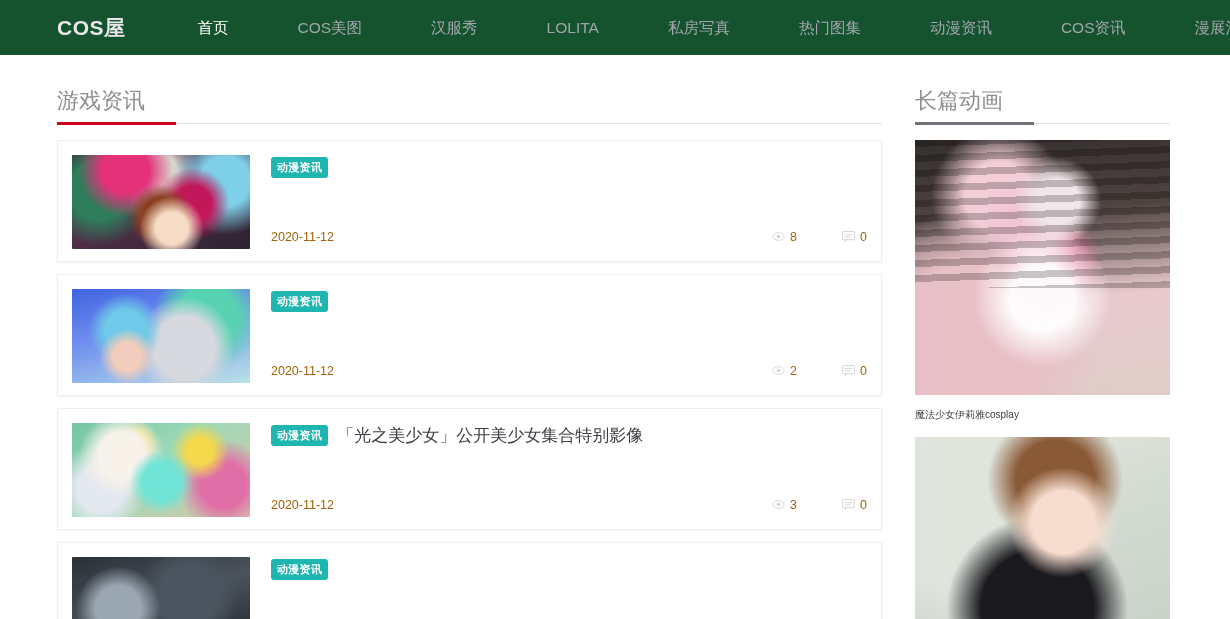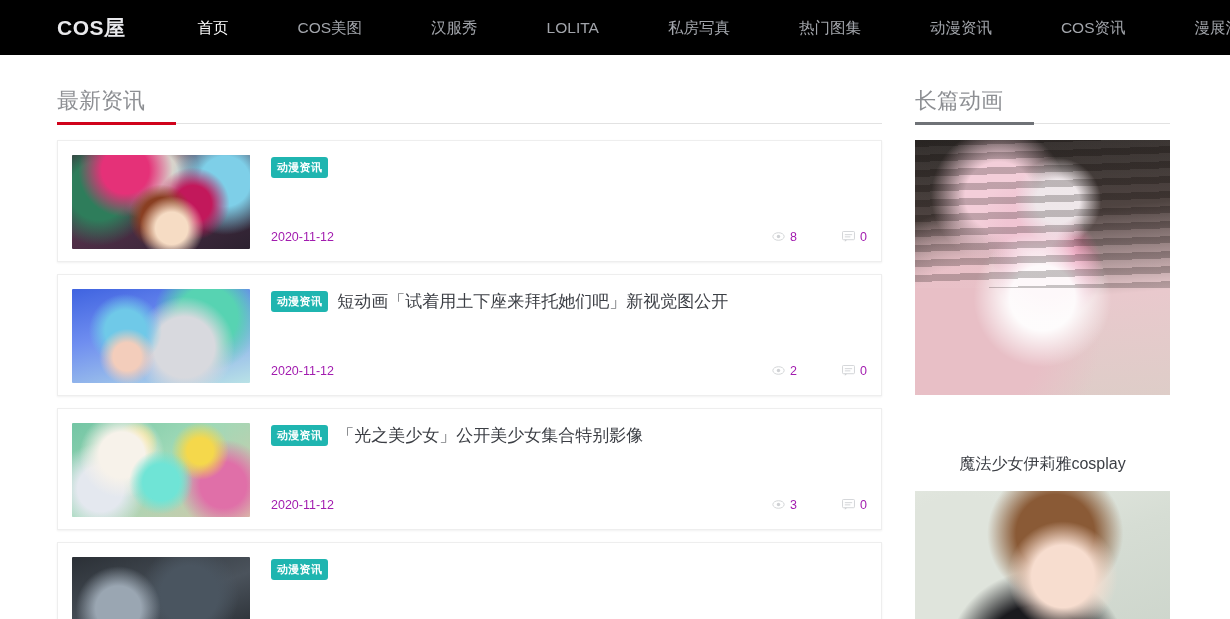--- a/index.html
+++ b/index.html
@@ -6,21 +6,21 @@
   html,body{
     width:1230px; height:619px;
     background:#ffffff;
     font-family:"Liberation Sans","DejaVu Sans",sans-serif;
     overflow:hidden;
   }
 
   
   .navbar{
     height:55px;
-    background:#000000;
+    background:#14532d;
     display:flex;
     align-items:center;
     padding-left:57px;
     white-space:nowrap;
   }
   .brand{
     color:#e9e9ec;
     font-size:21px;
     font-weight:700;
     letter-spacing:.5px;
@@ -126,21 +126,21 @@
     color:#3b3e44;
     line-height:1.3;
     white-space:nowrap;
     overflow:hidden;
     text-overflow:ellipsis;
   }
   .meta{
     display:flex;
     align-items:center;
     font-size:12.5px;
-    color:#a21caf;
+    color:#a16207;
     padding-bottom:3px;
   }
   .meta .date{ flex:1; }
   .meta .stat{
     display:flex;
     align-items:center;
     margin-left:45px;
   }
   .meta .stat svg{ margin-right:5px; }
   .meta .stat .num{ line-height:1; }
@@ -148,26 +148,24 @@
   
   .gal-item{ margin-bottom:12px; }
   .gal-img{
     width:255px; height:255px;
     overflow:hidden;
     position:relative;
   }
   .gal-img.short{ height:194px; }
   .gal-img > div{ position:absolute; inset:0; }
   .gal-cap{
-    text-align:center;
-    font-size:16px;
+    font-size:10px;
     color:#3b3e44;
     padding:13px 0 4px;
     line-height:1.3;
-    margin-top:46px;
   }
 
   
   .art1{
     background:
       radial-gradient(circle at 56% 78%, #f6dcc4 0 13%, rgba(246,220,196,0) 26%),
       radial-gradient(circle at 50% 66%, #8a3f22 0 18%, rgba(138,63,34,0) 30%),
       radial-gradient(circle at 68% 52%, #c2185b 0 14%, rgba(194,24,91,0) 28%),
       radial-gradient(circle at 30% 16%, #e53178 0 16%, rgba(229,49,120,0) 32%),
       radial-gradient(circle at 15% 38%, #2e7d5b 0 18%, rgba(46,125,91,0) 34%),
@@ -248,21 +246,21 @@
   <div class="nav-item">COS资讯</div>
   <div class="nav-item">漫展活动</div>
   <div class="nav-item">漫展活动</div>
 </div>
 
 <div class="page">
 
   <div class="main-col">
 
     <div class="sec-head">
-      <div class="sec-title">最新资讯</div>
+      <div class="sec-title">游戏资讯</div>
       <div class="sec-rule"></div>
     </div>
 
     <div class="card">
       <div class="thumb">
           <div class="art1"></div>
         </div>
       <div class="card-body">
         <div class="title-row">
           <span class="tag">动漫资讯</span>
@@ -289,21 +287,20 @@
       </div>
     </div>
 
     <div class="card">
       <div class="thumb">
           <div class="art2"></div>
         </div>
       <div class="card-body">
         <div class="title-row">
           <span class="tag">动漫资讯</span>
-          <span class="a-title">短动画「试着用土下座来拜托她们吧」新视觉图公开</span>
         </div>
         <div class="meta">
           <span class="date">2020-11-12</span>
           <span class="stat">
             <svg width="13" height="9" viewBox="0 0 14 10">
               <ellipse cx="7" cy="5" rx="6.3" ry="4.2" fill="none" stroke="#cfd1d4" stroke-width="1"></ellipse>
               <circle cx="7" cy="5" r="1.9" fill="#cfd1d4"></circle>
             </svg>
             <span class="num">2</span>
           </span>

